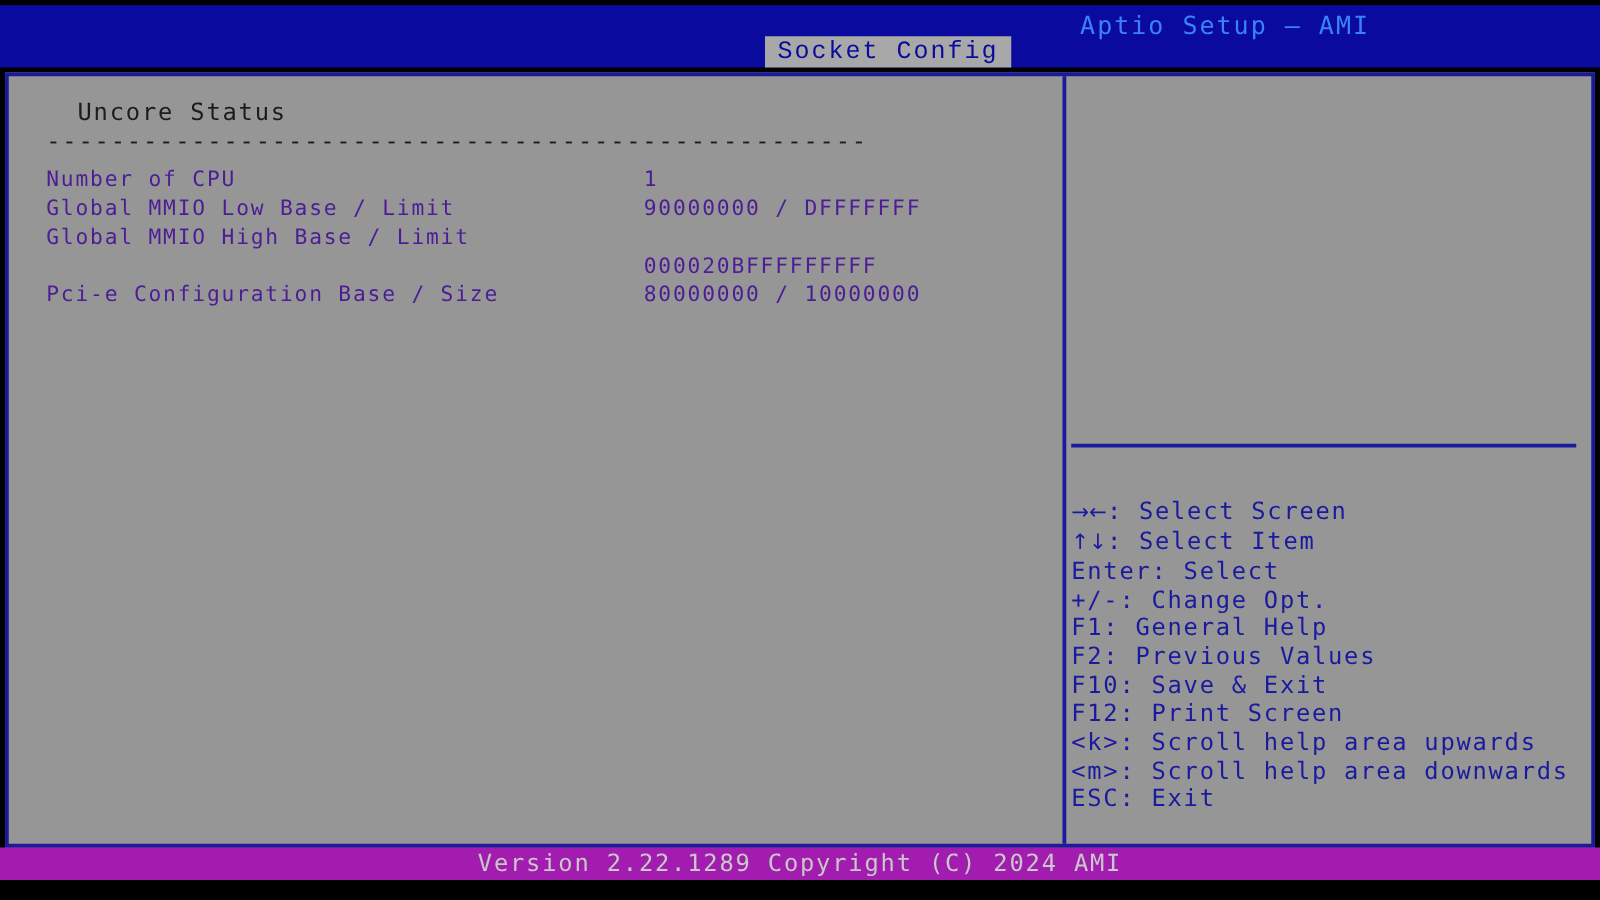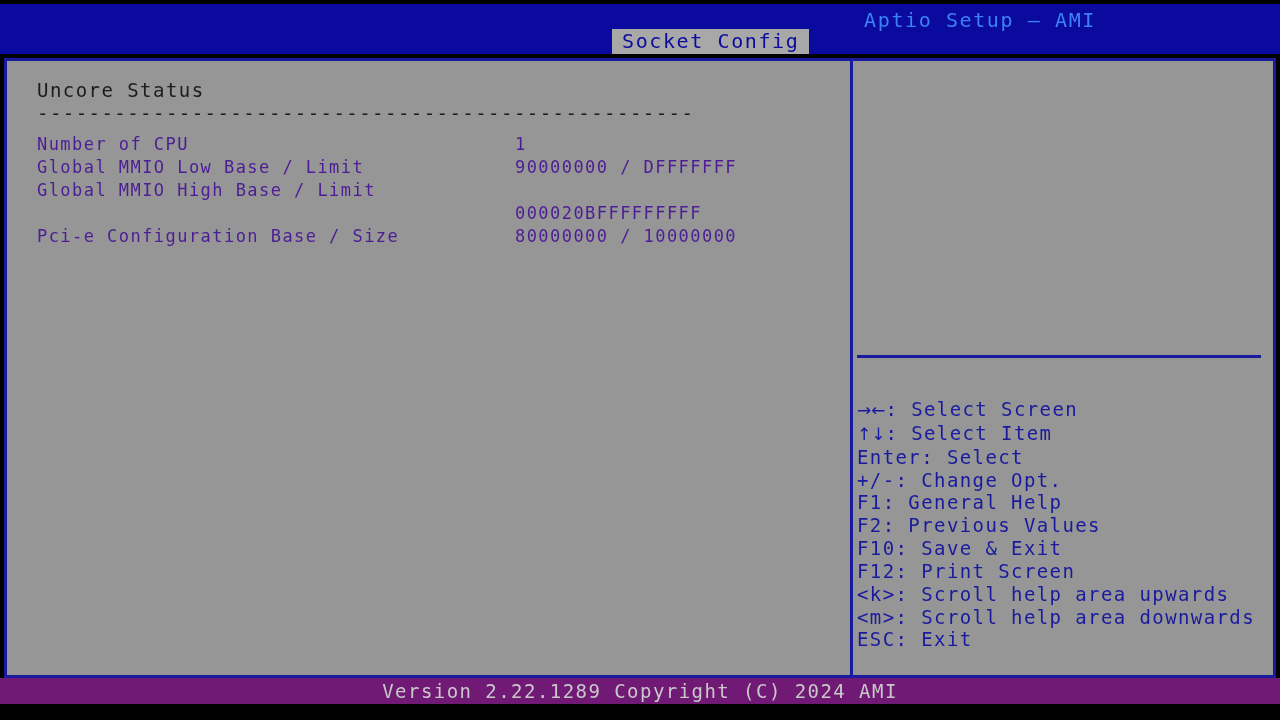--- a/index.html
+++ b/index.html
@@ -42,20 +42,21 @@
     letter-spacing: 1.6px;
     line-height: 22px;
     white-space: pre;
   }
   .tab-strip {
     position: absolute;
     left: 0;
     top: 29px;
     width: 1280px;
     height: 25px;
+    font-family: Liberation Mono, monospace;
   }
   .tab-active {
     position: absolute;
     left: 612px;
     top: 0px;
     height: 25px;
     padding: 0 10px;
     background: #A8A8A8;
     color: #0A0A9E;
     font-size: 20px;
@@ -100,20 +101,21 @@
     padding: 0;
   }
 
   
   .section-title {
     color: #1c1c1c;
     font-size: 19px;
     letter-spacing: 1.45px;
     line-height: 23px;
     white-space: pre;
+    margin-left: 25px;
   }
   .rule {
     color: #1c1c1c;
     font-size: 19px;
     letter-spacing: 1.45px;
     line-height: 23px;
     white-space: pre;
     overflow: hidden;
     height: 23px;
   }
@@ -174,21 +176,21 @@
     letter-spacing: 0px;
   }
 
   
   .version-band {
     position: absolute;
     left: 0;
     bottom: 16px;
     width: 1280px;
     height: 26px;
-    background: #701a75;
+    background: #a21caf;
   }
   .version-text {
     position: absolute;
     left: 0;
     top: 1px;
     width: 1280px;
     text-align: center;
     color: #C8C8C8;
     font-size: 19px;
     letter-spacing: 1.45px;

